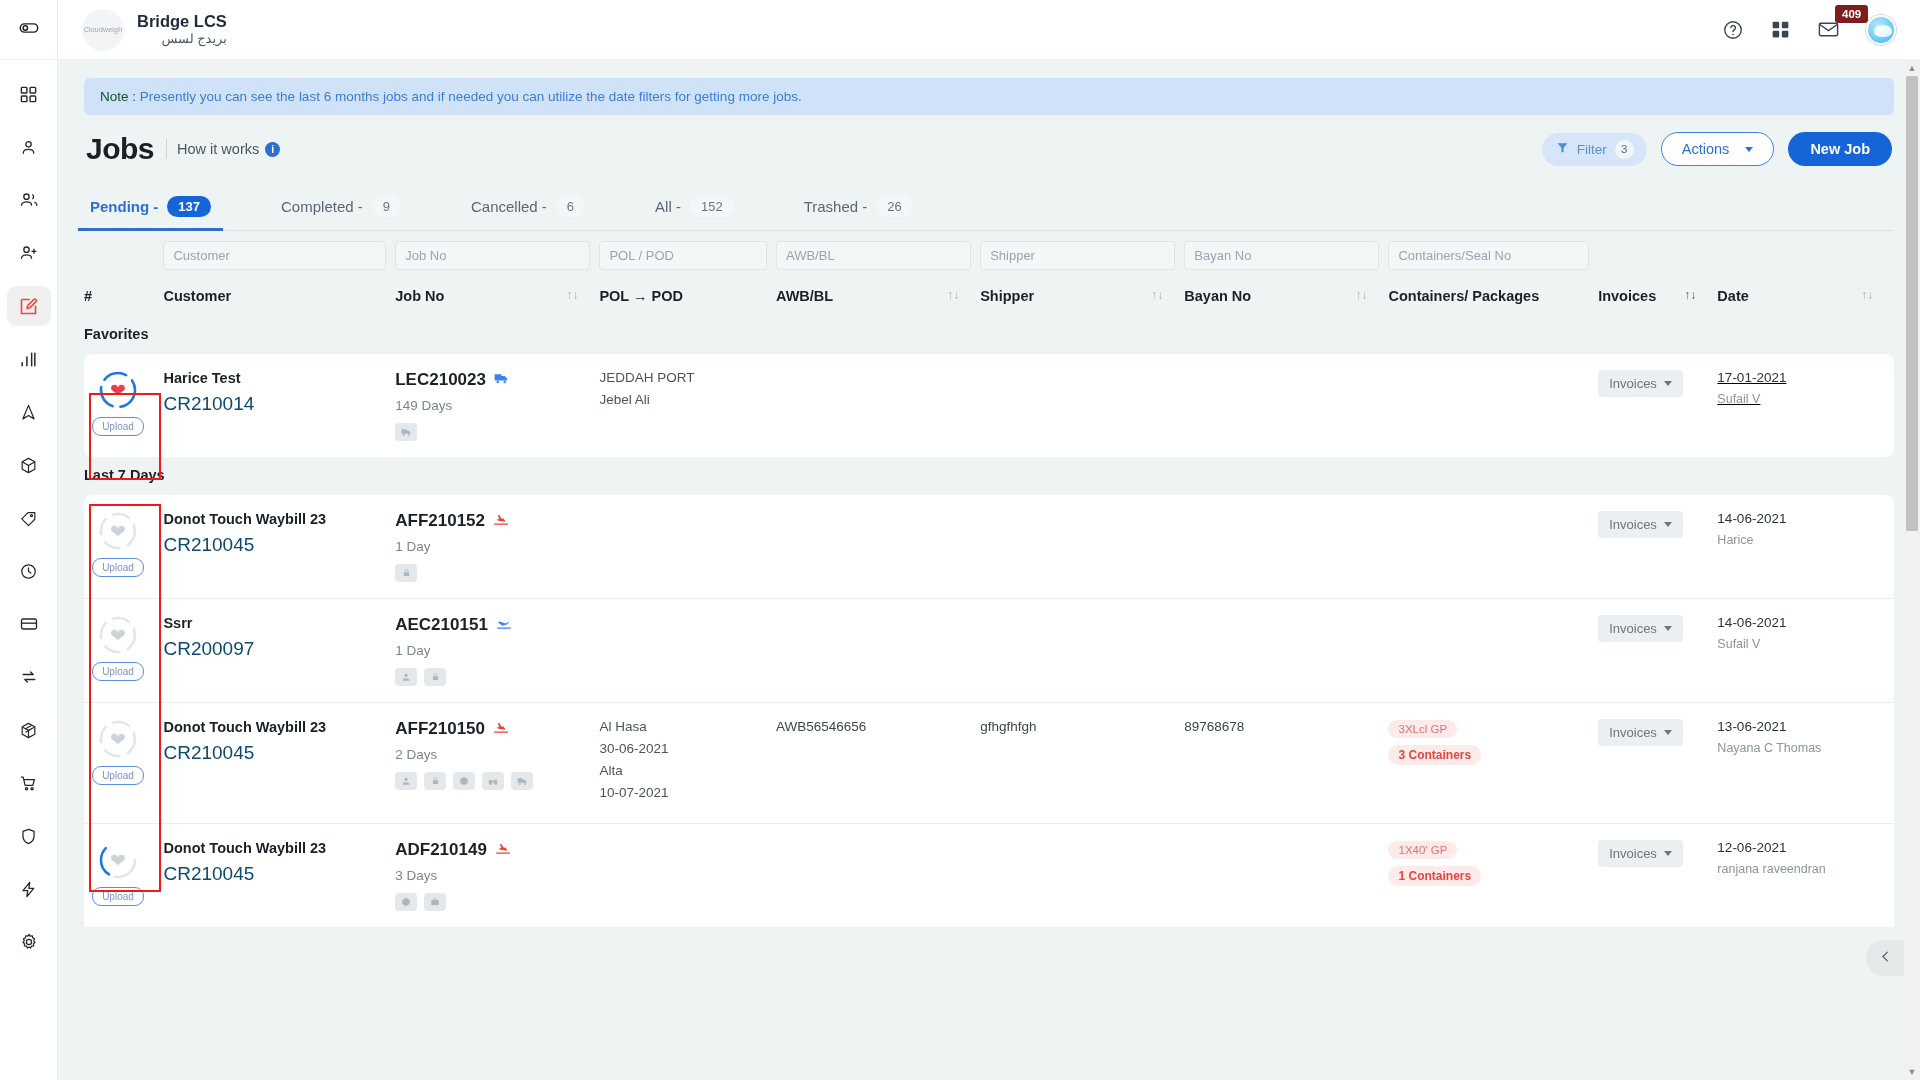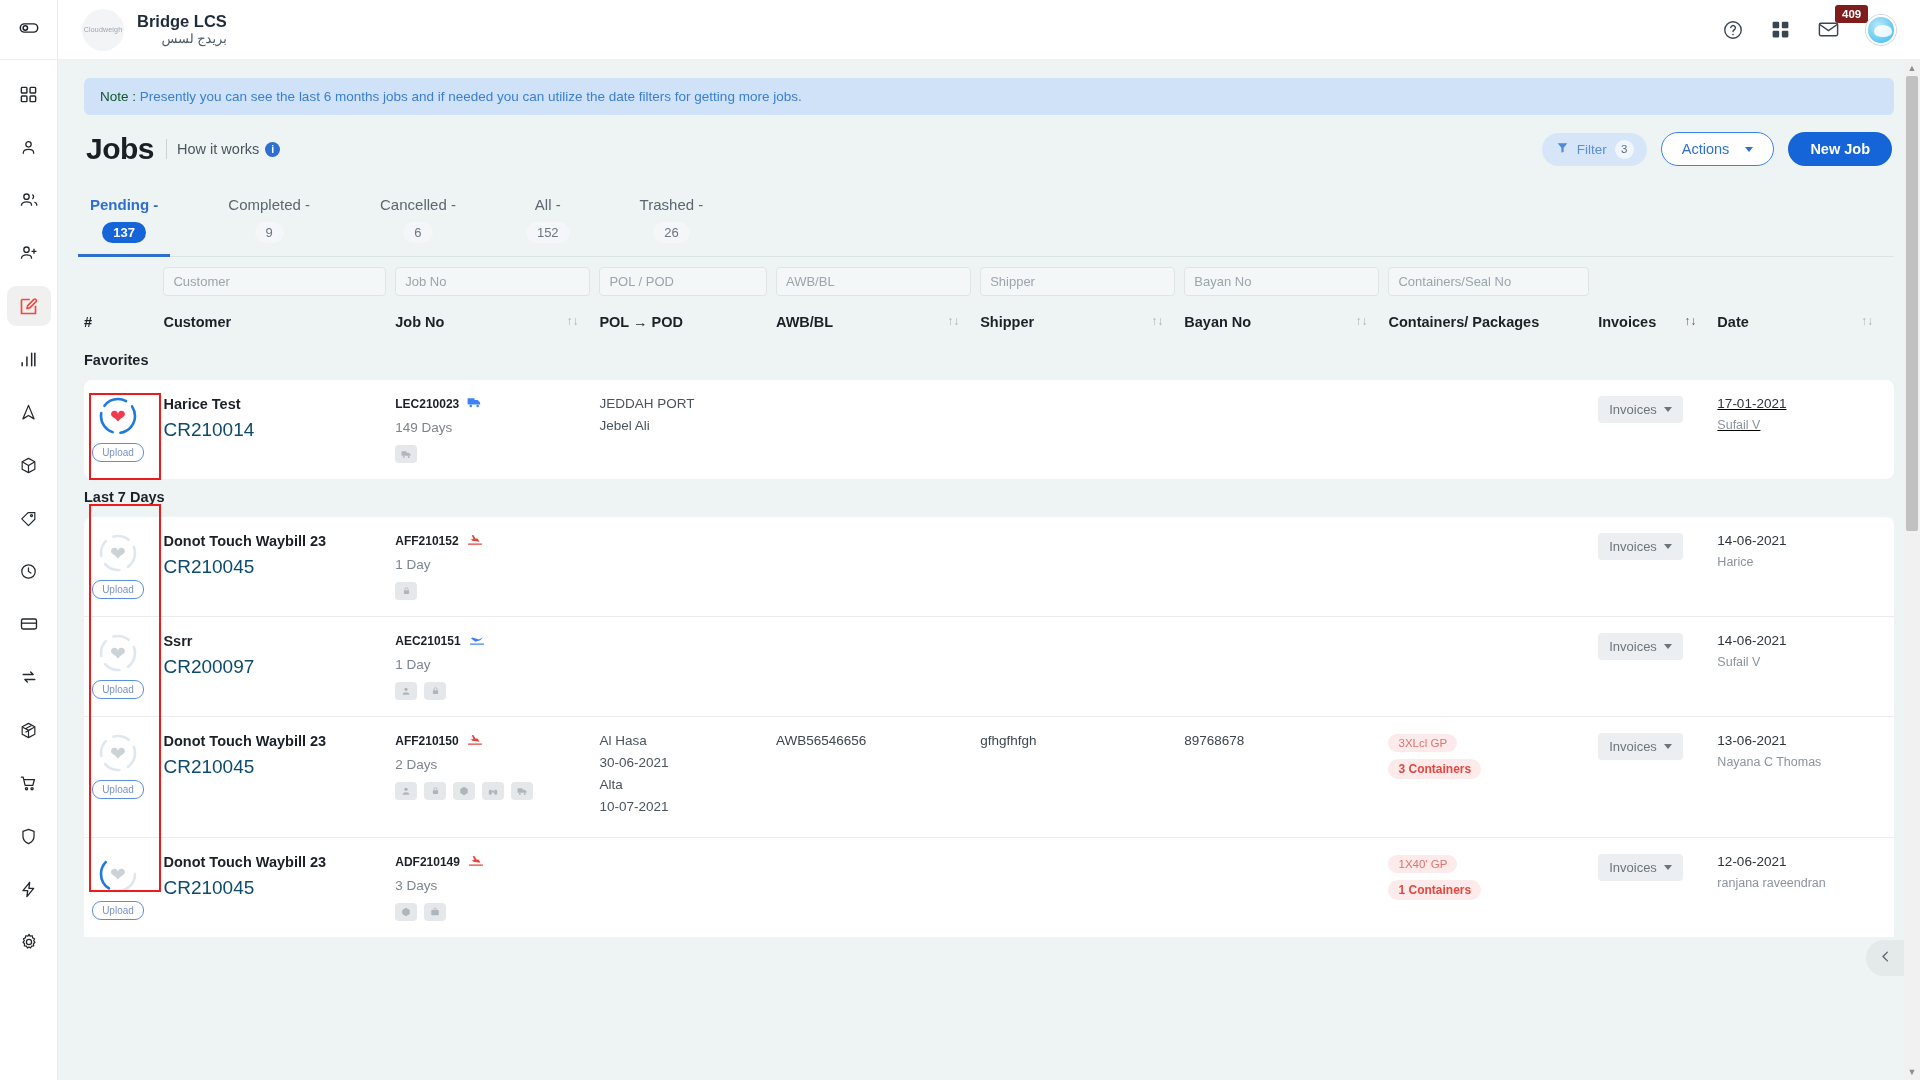--- a/index.html
+++ b/index.html
@@ -97,21 +97,21 @@
   .btn-primary {
     background: #1565d8; color: #fff; border: none; border-radius: 20px;
     padding: 9px 22px; font-size: 14.5px; font-weight: 600; cursor: pointer;
   }
   .caret { width:0;height:0;border-left:4.5px solid transparent;border-right:4.5px solid transparent;border-top:5px solid currentColor; }
 
   
   .tabs { display: flex; gap: 0; border-bottom: 1px solid #dbe3e3; padding-left: 2px; }
   .tab {
     display:flex; align-items:center; gap: 9px; padding: 10px 4px 13px 4px; margin-right: 62px;
-    font-size: 15px; color: #5c6773; cursor: pointer; position: relative; flex-direction: column;
+    font-size: 15px; color: #5c6773; cursor: pointer; position: relative;
   }
   .tab.active { color: #2f6fd0; font-weight: 600; }
   .tab.active::after {
     content:''; position:absolute; left:-8px; right:-8px; bottom:-1px; height:3px; background:#2f6fd0;
   }
   .tab .pill { background:#f4f6f9; color:#6b7684; border-radius: 12px; padding: 3px 11px; font-size: 13px; }
   .tab.active .pill { background:#1565d8; color:#fff; font-weight:700; }
 
   
   .toolbar { display:flex; align-items:center; padding: 20px 2px 0 2px; }
@@ -180,21 +180,21 @@
   .heart.red { color: #ef3b4d; }
   .heart.grey { color: #ccd3d8; }
   .upload-btn {
     border: 1px solid #5a8fe0; color: #7a93c4; background:#fff; border-radius: 9px;
     font-size: 10px; padding: 3px 9px; cursor: pointer;
   }
 
   .cust-name { font-size: 14.5px; font-weight: 700; color: #1b2129; margin-bottom: 7px; }
   .cust-code { font-size: 19px; color: #0c4a6e; }
 
-  .job-no { font-size: 12px; font-weight: 700; color: #1b2129; display:flex;align-items:center;gap:8px; margin-bottom: 8px;}
+  .job-no { font-size: 17px; font-weight: 700; color: #1b2129; display:flex;align-items:center;gap:8px; margin-bottom: 8px;}
   .job-days { font-size: 13.5px; color: #7b858f; margin-bottom: 10px;}
   .chip-row { display:flex; gap: 7px; }
   .chip {
     width: 22px; height: 18px; border-radius: 4px; background:#e4e8ea;
     display:flex;align-items:center;justify-content:center; color:#aeb6bd;
   }
   .pol-line { font-size: 13.5px; color: #4a545e; margin-bottom: 7px; }
   .cell-txt { font-size: 13.5px; color: #3d474f; }
   .cont-badge {
     display:inline-block; background:#fdeaea; color:#e0736e; border-radius: 11px;

